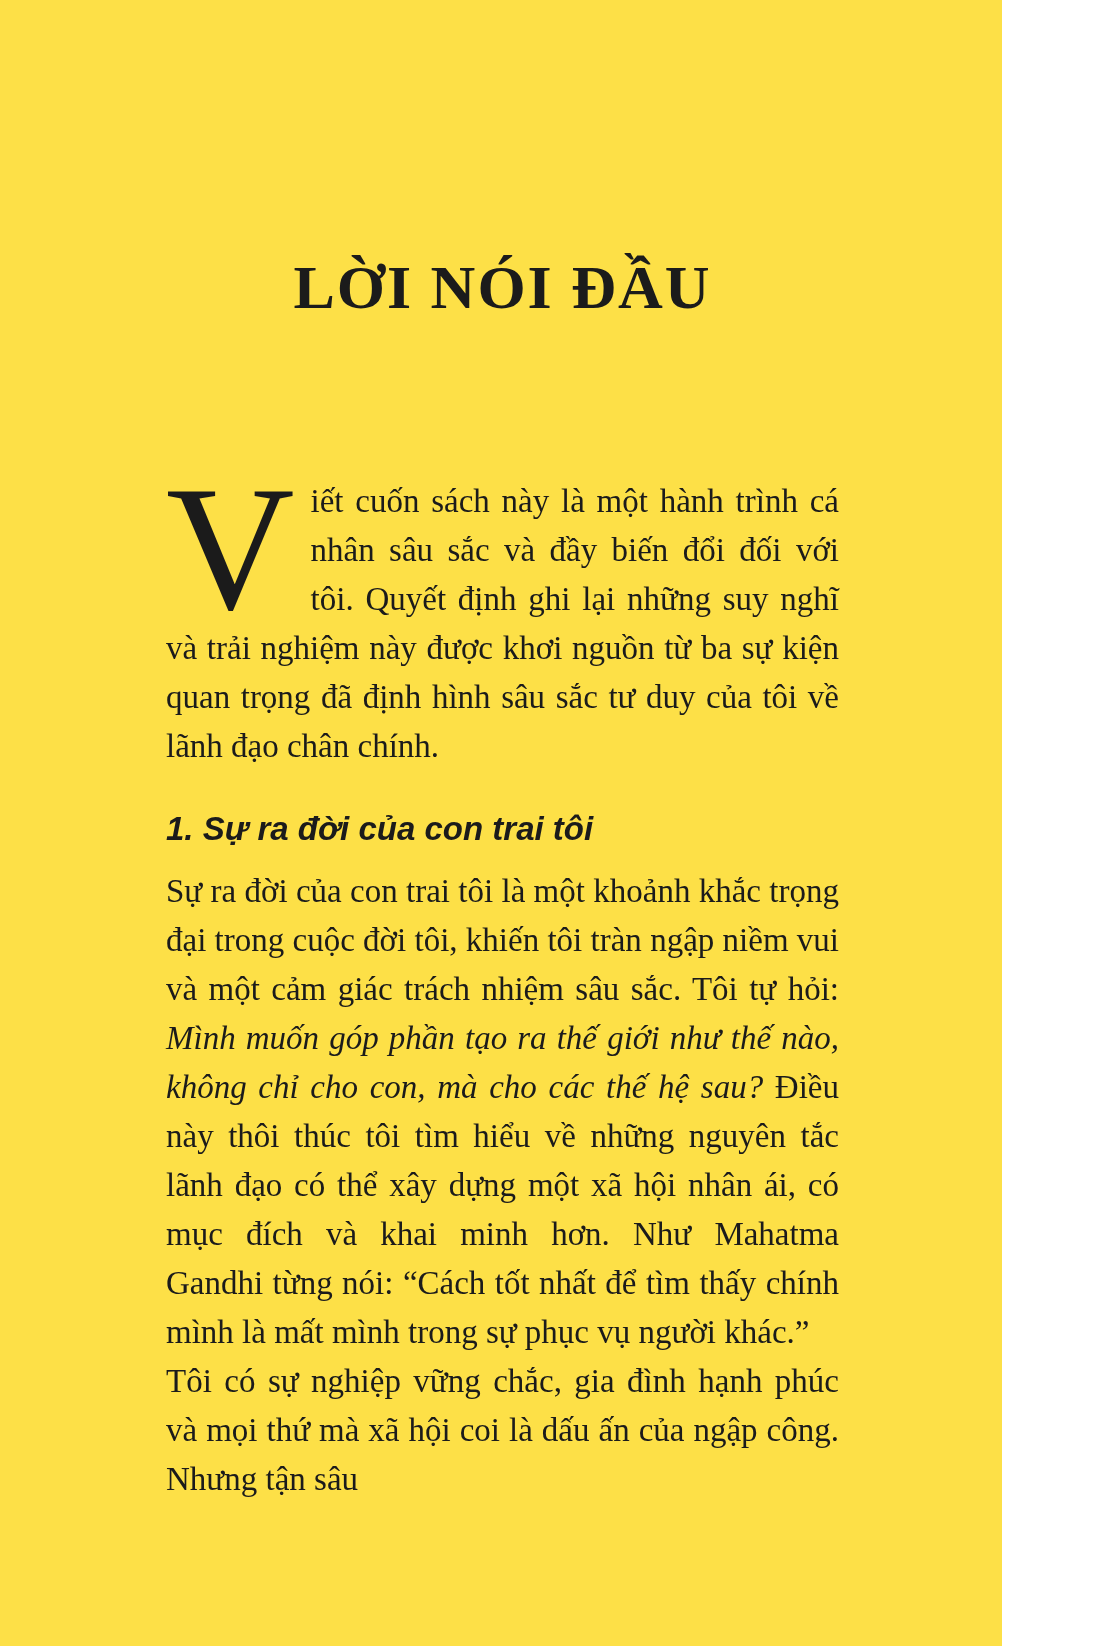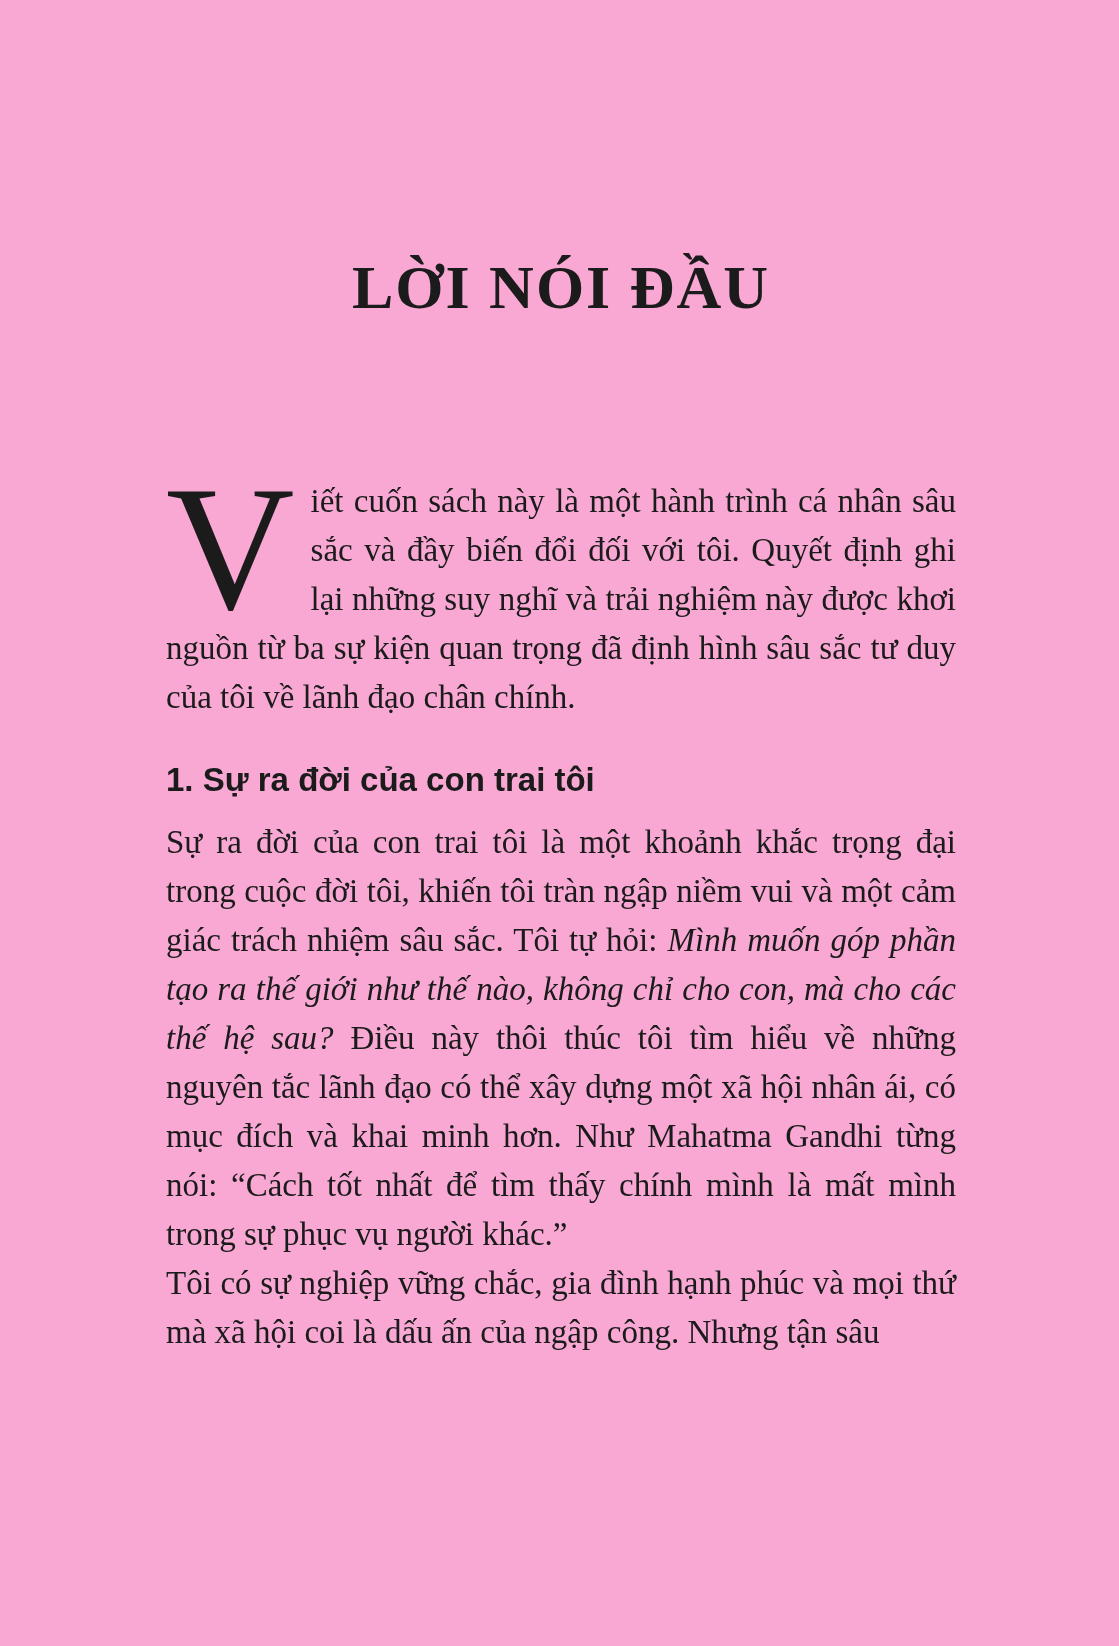--- a/index.html
+++ b/index.html
@@ -2,24 +2,24 @@
 <html><head>
 <meta charset="utf-8">
 <style>
   html, body {
     margin: 0;
     padding: 0;
     background: #ffffff;
   }
   .page {
     position: relative;
-    width: 1119px;
+    width: 1002px;
     height: 1646px;
     box-sizing: border-box;
-    background: #f9a8d4;
+    background: #fde047;
     color: #1b1b1b;
     padding: 247px 163px 0 166px;
     overflow: hidden;
   }
   .page-title {
     font-family: "Liberation Serif", serif;
     font-weight: 700;
     font-size: 62px;
     line-height: 80px;
     letter-spacing: 2px;
@@ -42,20 +42,21 @@
     height: 138px;
     margin: 6px 16px 0 0;
   }
   .section-heading {
     font-family: "Liberation Sans", sans-serif;
     font-weight: 700;
     font-size: 33px;
     line-height: 48px;
     text-align: left;
     margin: 34px 0 14px 0;
+    font-style: italic;
   }
   .section-heading.second {
     margin: 24px 0 8px 0;
   }
   .italic-seg {
     font-style: italic;
   }
 </style>
 </head>
 <body>

